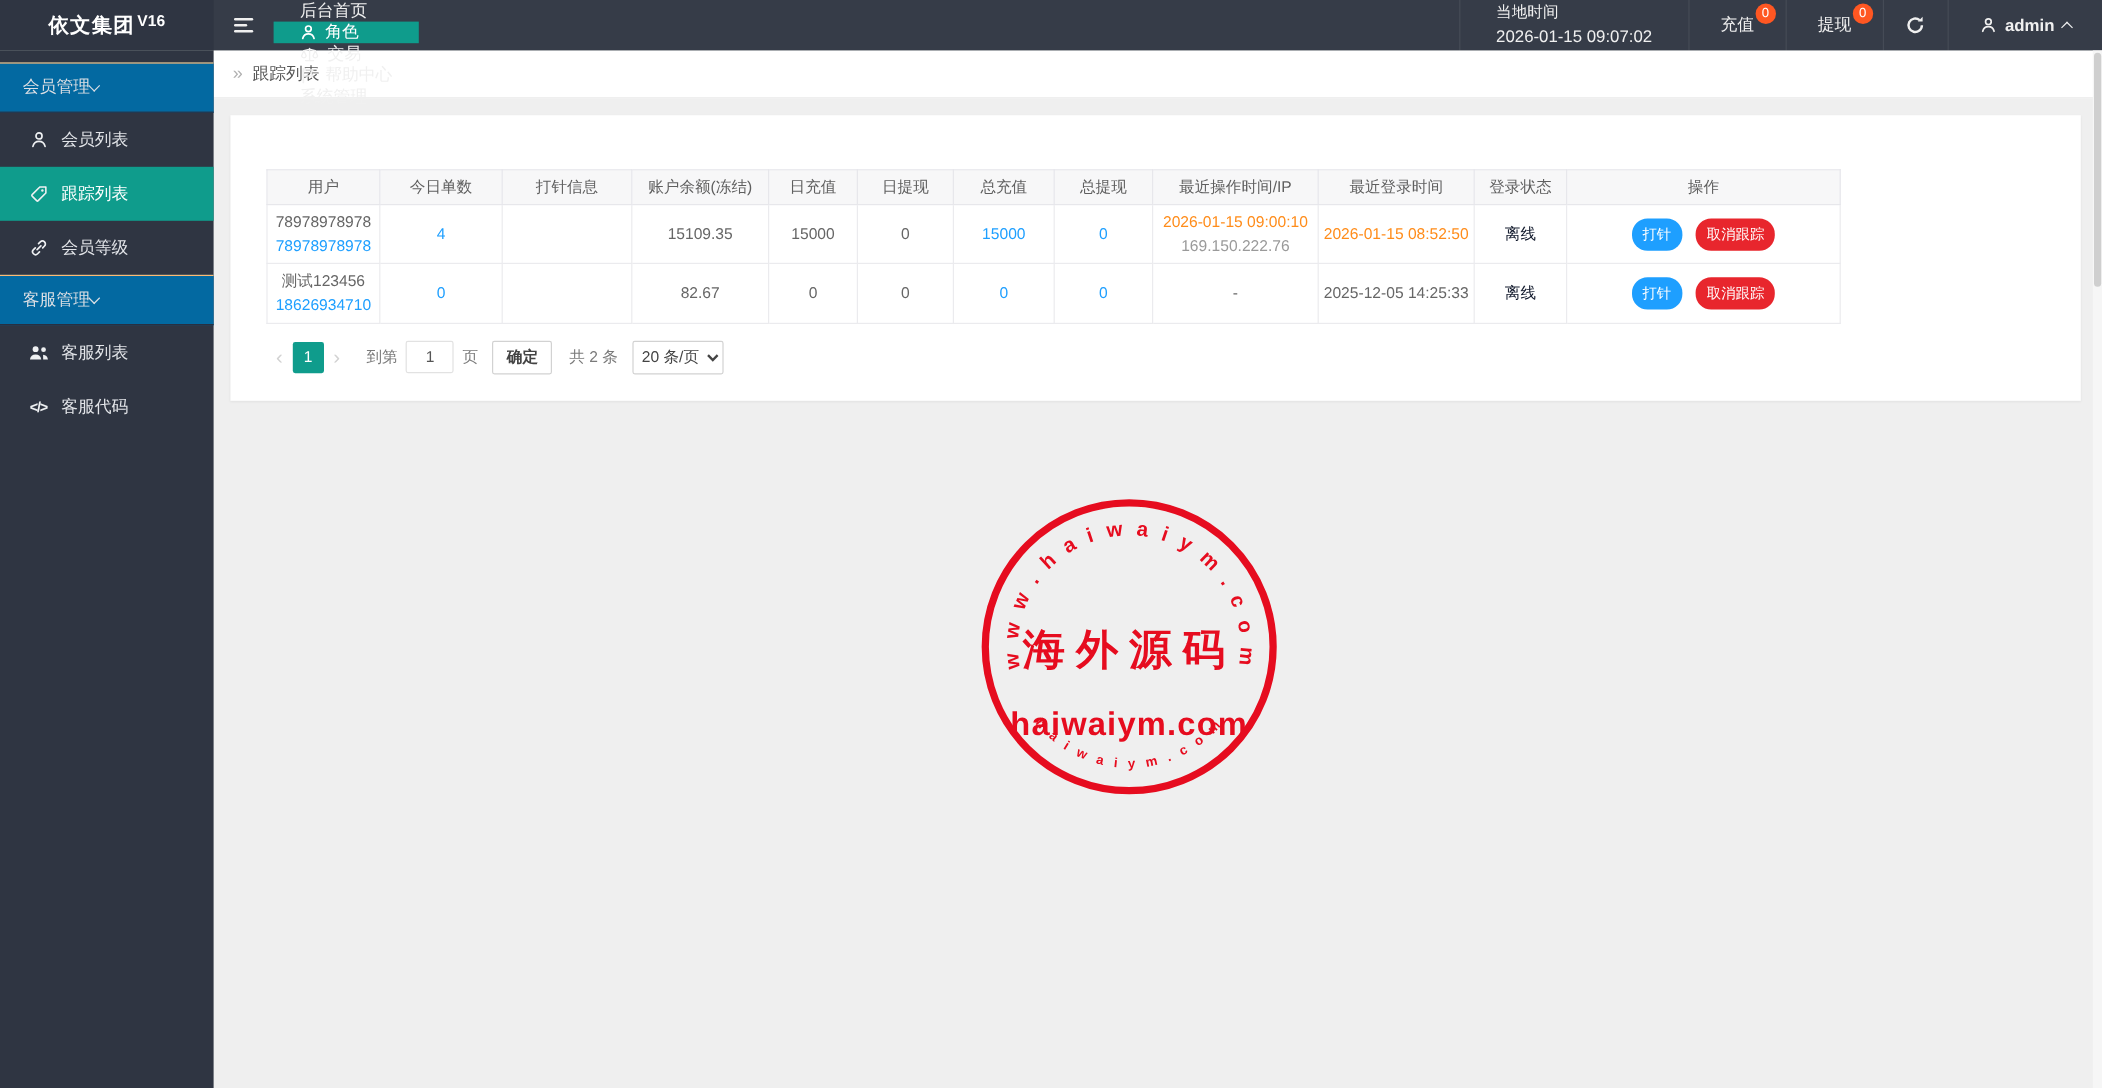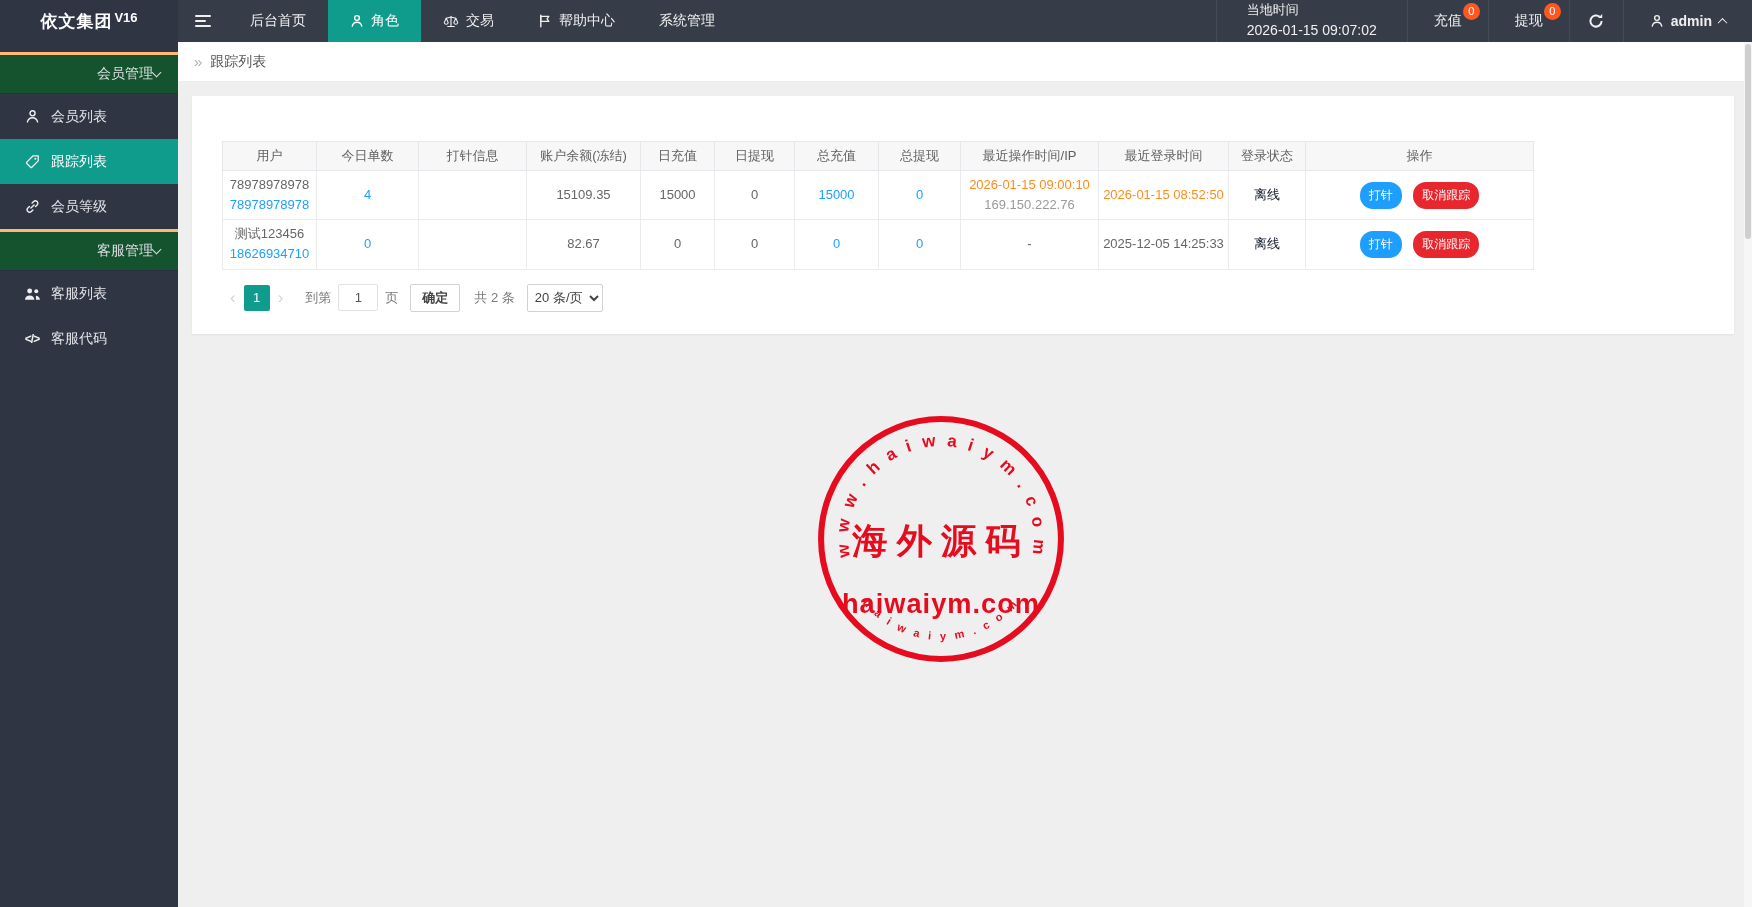--- a/index.html
+++ b/index.html
@@ -13,21 +13,21 @@
   
   .topbar { position:absolute; top:0; left:0; right:0; height:42px;
     background:#363c48; display:flex; align-items:stretch; color:#f0f0f0; z-index:20; }
   .logo { width:178px; background:#2f3542; color:#fff; display:flex;
     align-items:center; justify-content:center; font-size:17px; font-weight:bold; letter-spacing:1px; }
   .logo sup { font-size:13px; font-weight:bold; margin-left:2px; transform:translateY(-4px); letter-spacing:0; }
   .nav-toggle { width:50px; display:flex; flex-direction:column; justify-content:center;
     align-items:center; gap:3px; cursor:pointer; }
   .nav-toggle span { display:block; height:2px; background:#f0f0f0; border-radius:1px; }
   .bar-w1{width:16px;} .bar-w2{width:11px; align-self:flex-start; margin-left:17px;} .bar-w3{width:16px;}
-  .nav-items { display:flex; align-items:stretch; }
+  .nav-items { display:flex; align-items:stretch;flex-direction:column; }
   .nav-item { padding:0 22px; display:flex; align-items:center; gap:7px;
     font-size:14px; cursor:pointer; white-space:nowrap; }
   .nav-item.active { background:#0f9c8c; color:#fff; }
   .topbar-right { margin-left:auto; display:flex; align-items:stretch; }
   .tb-sep { border-left:1px solid rgba(255,255,255,.08); }
   .time-block { padding:0 30px; display:flex; flex-direction:column; justify-content:center;
     line-height:1.55; }
   .time-label { font-size:13px; }
   .time-value { font-size:14px; }
   .top-action { position:relative; padding:0 26px; display:flex; align-items:center;
@@ -39,23 +39,23 @@
   .user-box { padding:0 26px; display:flex; align-items:center; gap:7px; font-size:14px;
     font-weight:bold; cursor:pointer; }
   .chev { display:inline-block; width:7px; height:7px; border-right:1.6px solid currentColor;
     border-bottom:1.6px solid currentColor; }
   .chev-up { transform:rotate(-135deg) translate(-1px,-1px); }
   .chev-down { transform:rotate(45deg); margin-top:-4px; }
 
   
   .sidebar { position:absolute; top:42px; left:0; bottom:0; width:178px;
     background:#2f3542; padding-top:10px; z-index:15; }
-  .side-group-header { height:42px; display:flex; align-items:center; justify-content:flex-end;
-    padding:0 18px 0 19px; font-size:14px; color:#dcdfe4; background:#14532d; cursor:pointer;
-    border-top:3px solid #fdba74; border-bottom:1px solid #283041; }
+  .side-group-header { height:42px; display:flex; align-items:center; justify-content:flex-start;
+    padding:0 18px 0 19px; font-size:14px; color:#dcdfe4; background:#0369a1; cursor:pointer;
+    border-top:1px solid #fdba74; border-bottom:1px solid #283041; }
   .side-item { height:45px; display:flex; align-items:center; gap:10px; padding-left:23px;
     font-size:14px; color:#e3e5e9; cursor:pointer; }
   .side-item.active { background:#0f9c8c; color:#fff; }
   .side-item .s-icon { width:18px; display:flex; justify-content:center; color:#eef0f2; }
   .code-glyph { font-size:12px; font-weight:bold; letter-spacing:-1px; }
 
   
   .main { position:absolute; top:42px; left:178px; right:0; bottom:0; background:#efefef; }
   .breadcrumb-bar { height:40px; background:#fff; border-bottom:1px solid #ececec;
     display:flex; align-items:center; gap:8px; padding-left:16px; font-size:14px; color:#555; }

